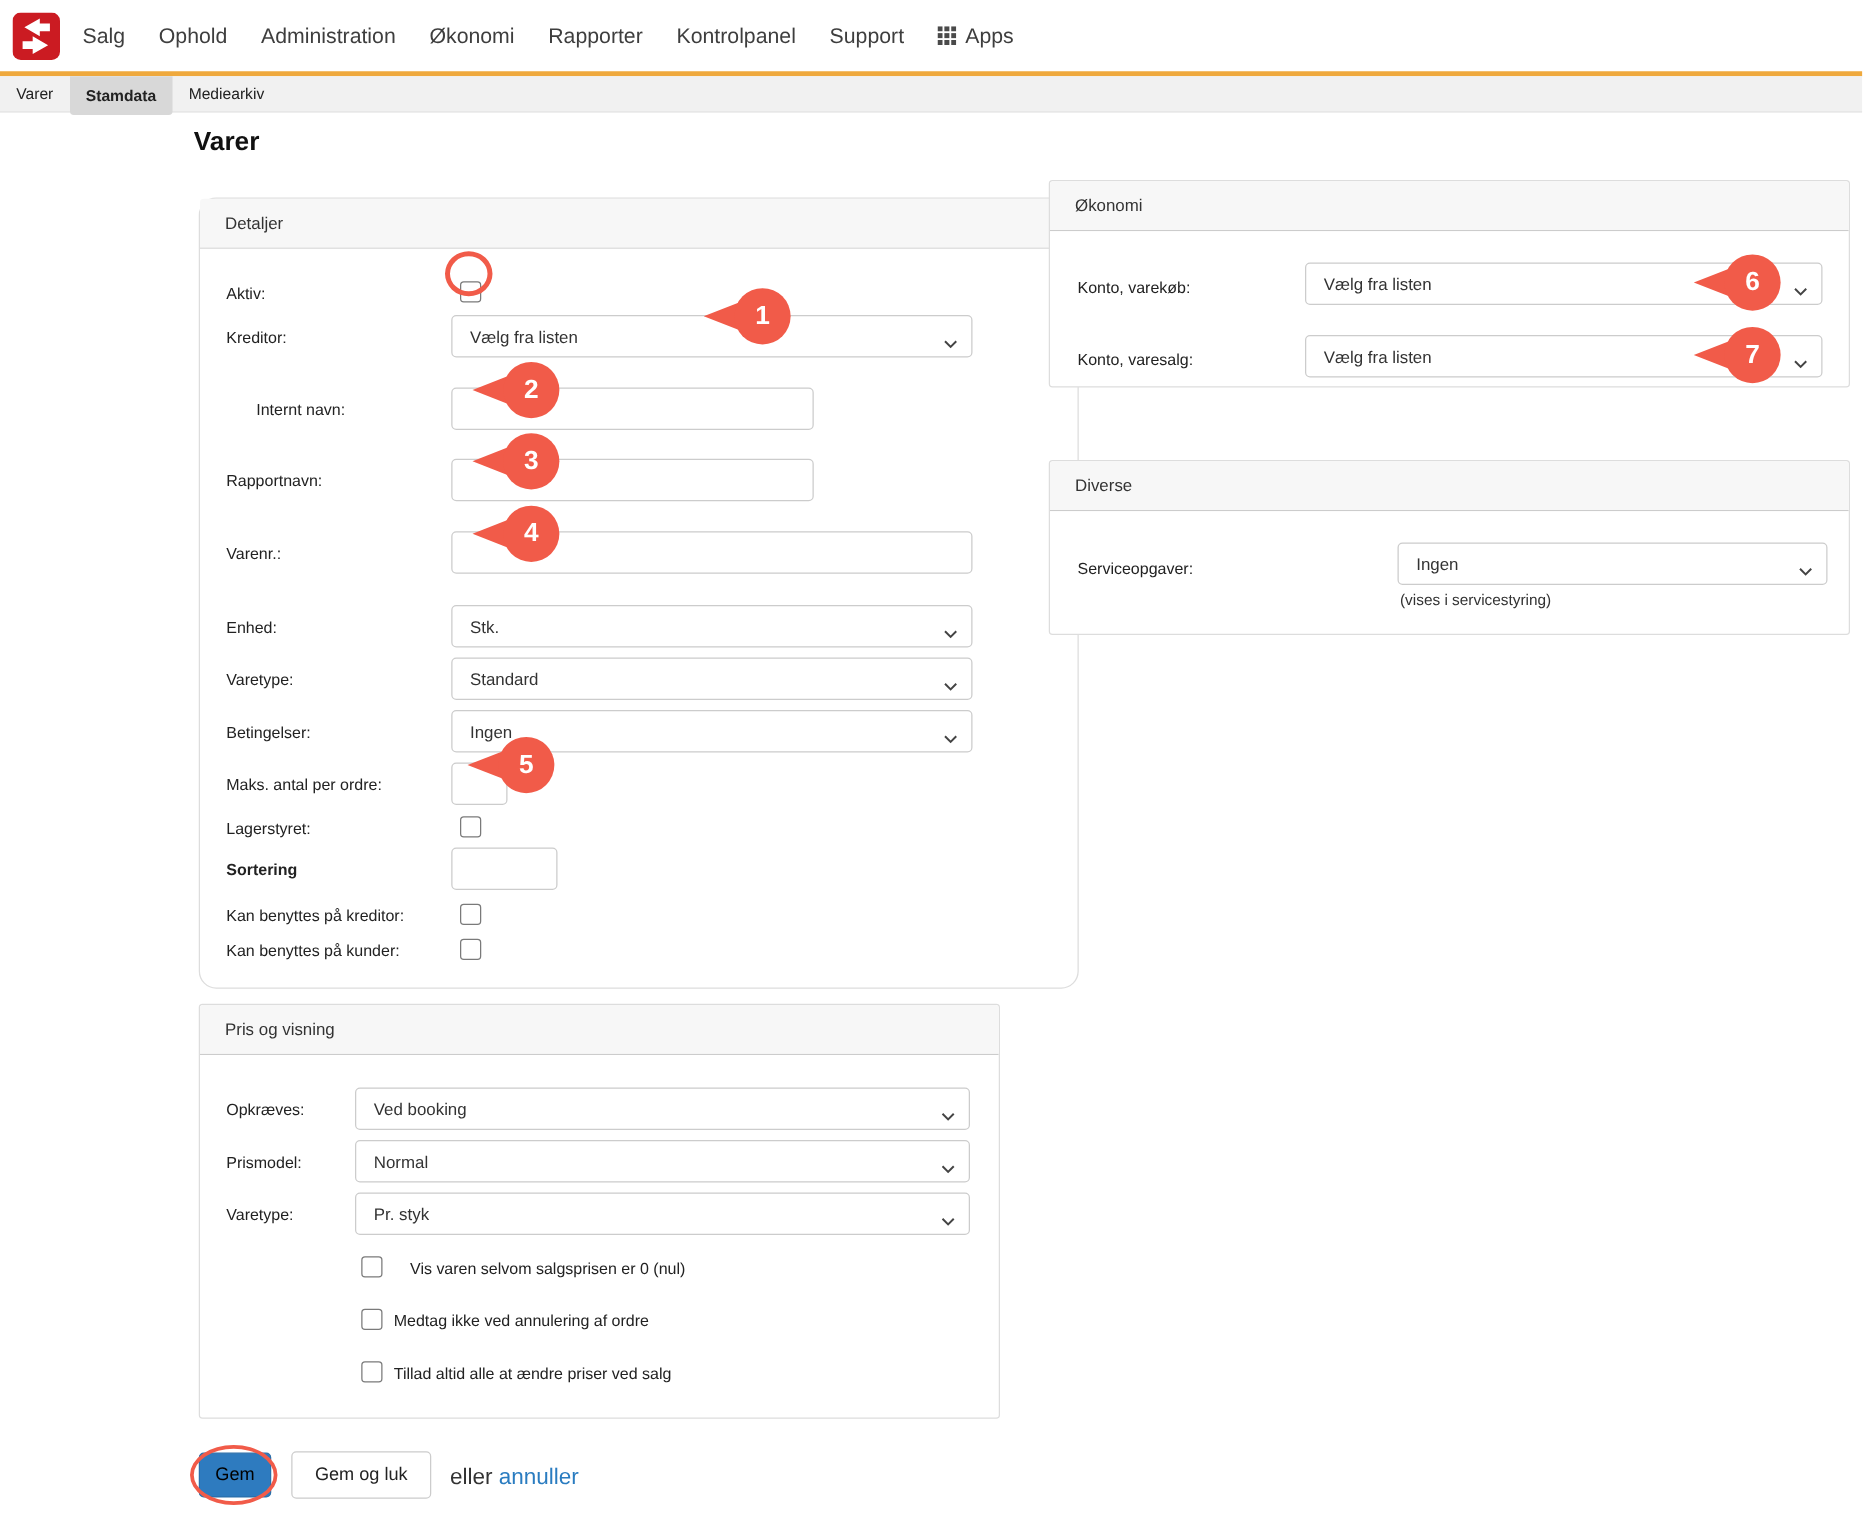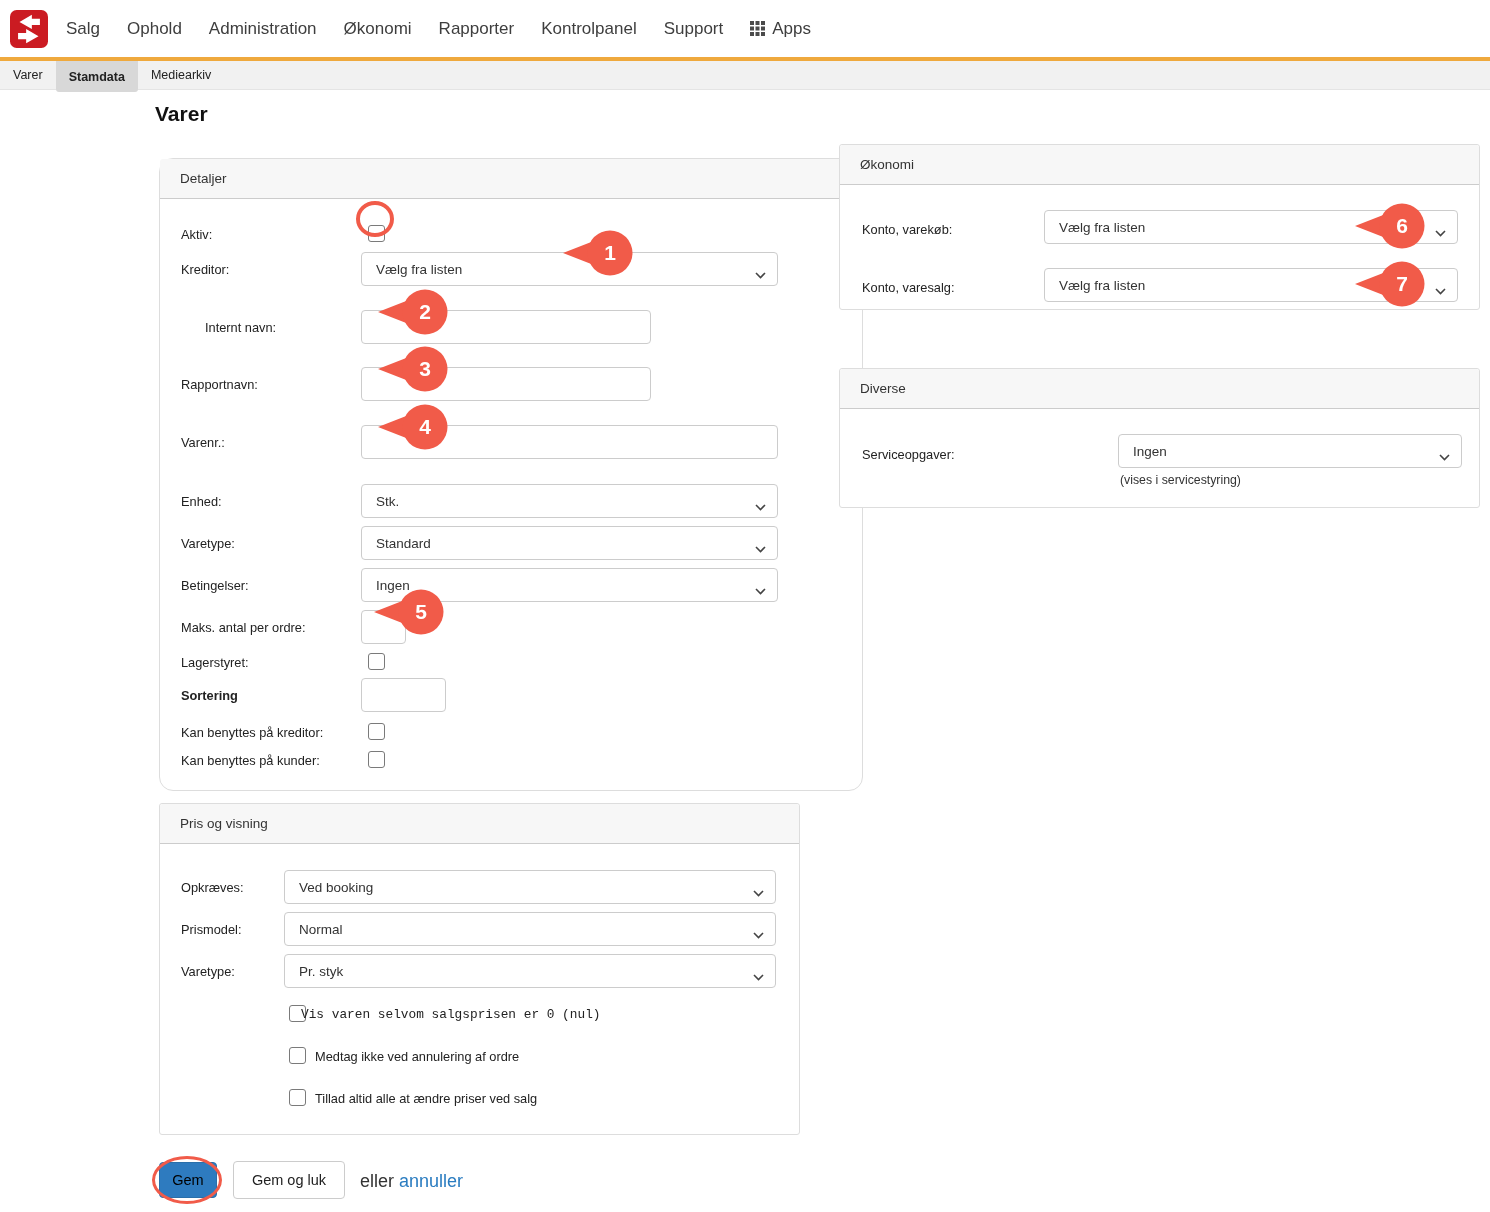--- a/index.html
+++ b/index.html
@@ -234,21 +234,21 @@
 
         <span class="flabel" style="left:21px; top:120px;">Varetype:</span>
         <div class="sel" style="left:124px; top:110px; width:492px;">
           <span>Pr. styk</span>
           <span class="chev"><svg width="11" height="7" viewBox="0 0 11 7">
                 <polyline points="1,1 5.5,5.5 10,1" fill="none" stroke="#444" stroke-width="1.6"></polyline>
               </svg></span>
         </div>
 
         <span class="cb" style="left:129px; top:161px;"></span>
-        <span class="flabel" style="left:141px; top:163px;font-family:Liberation Mono, monospace;">Vis varen selvom salgsprisen er 0 (nul)</span>
+        <span class="flabel" style="left:168px; top:163px;">Vis varen selvom salgsprisen er 0 (nul)</span>
 
         <span class="cb" style="left:129px; top:203px;"></span>
         <span class="flabel" style="left:155px; top:205px;">Medtag ikke ved annulering af ordre</span>
 
         <span class="cb" style="left:129px; top:245px;"></span>
         <span class="flabel" style="left:155px; top:247px;">Tillad altid alle at ændre priser ved salg</span>
       </div>
     </section>
 
     <button class="btn btn-primary">Gem</button>

